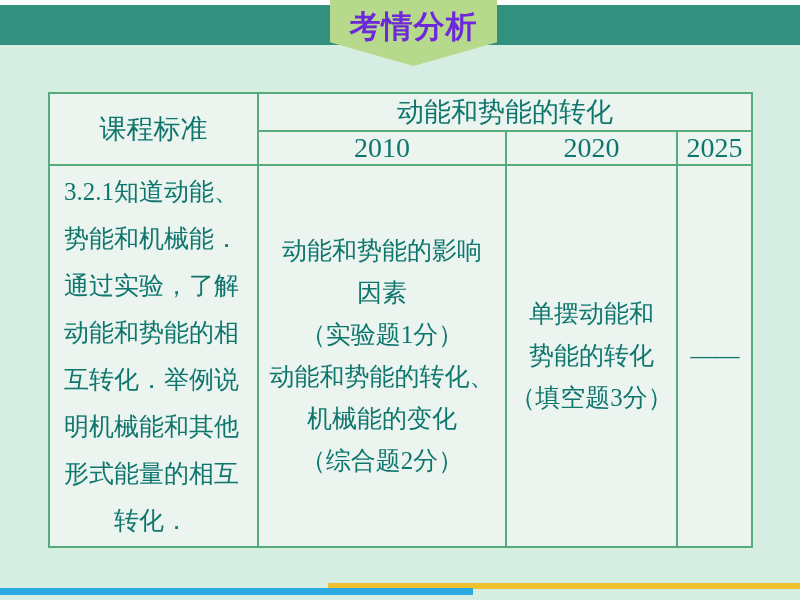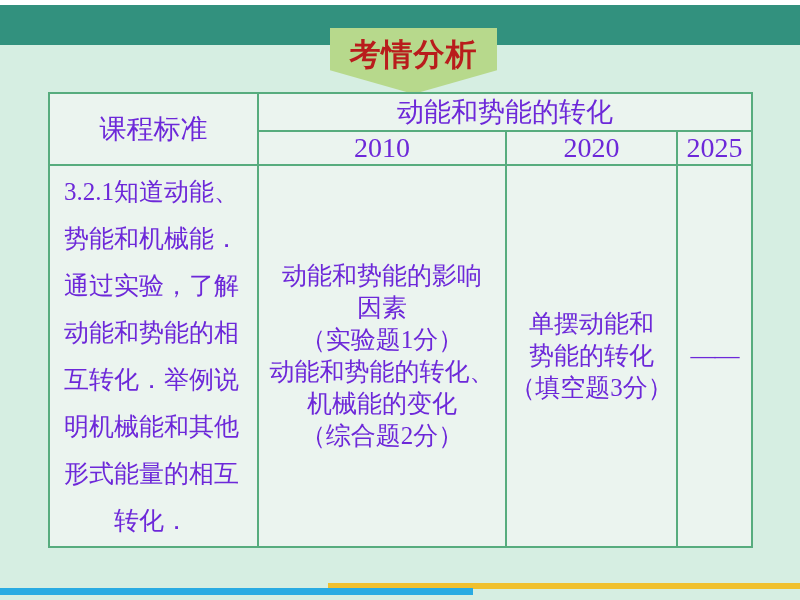--- a/index.html
+++ b/index.html
@@ -34,46 +34,45 @@
     width: 167px; height: 66px;
     background: #b7d98c;
     clip-path: polygon(0 0, 100% 0, 100% 64%, 50% 100%, 0 64%);
     display: flex;
     justify-content: center;
     align-items: flex-start;
     padding-top: 6px;
     font-family: "Liberation Sans", "DejaVu Sans", sans-serif;
     font-size: 31px;
     font-weight: bold;
-    color: #b91c1c;
+    color: #6d28d9;
     letter-spacing: 1px;
-    margin-top: 28px;
   }
 
   table.exam-table {
     position: absolute;
     left: 48px; top: 92px;
     width: 703px; height: 451px;
     border-collapse: collapse;
     table-layout: fixed;
     background: #ebf4ef;
-    color: #6d28d9;
+    color: #0f766e;
   }
   table.exam-table td {
     border: 2px solid #57ac7e;
     vertical-align: middle;
     text-align: center;
   }
   .row-span-header { height: 38px; }
   .row-years { height: 31px; }
   .hdr-cjk { font-size: 27px; }
   .hdr-year { font-size: 28px; }
   .body-cell {
     font-size: 25px;
-    line-height: 32px;
+    line-height: 42px;
     white-space: pre-line;
   }
   .body-left {
     text-align: right;
     padding: 2px 4px 2px 0;
     line-height: 47px;
   }
   .dash-cell { letter-spacing: -1px; }
 
   .bottom-yellow-bar {

